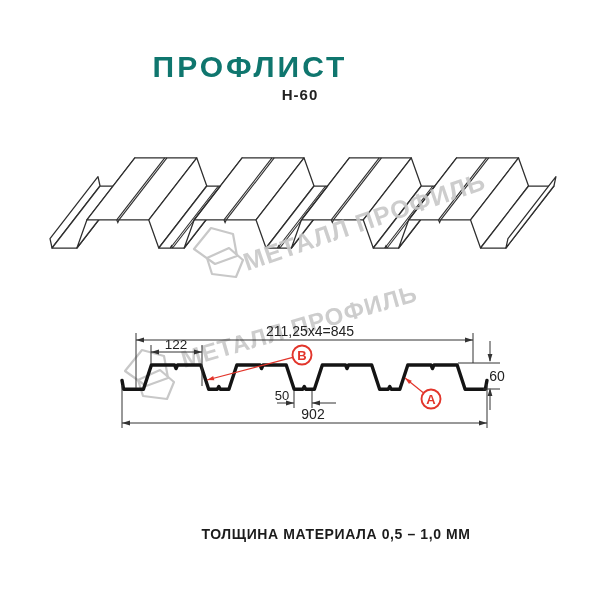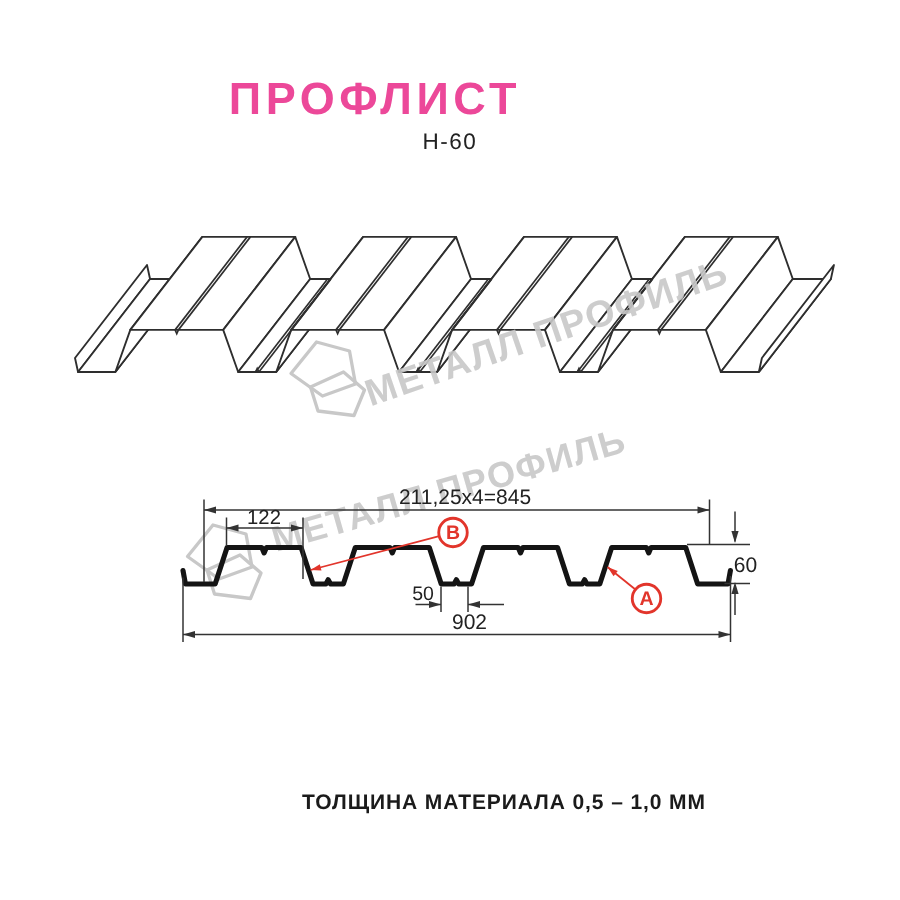--- a/index.html
+++ b/index.html
@@ -1,22 +1,22 @@
 <!DOCTYPE html>
 <html><head>
 <meta charset="utf-8">
 <style>
   html,body{margin:0;padding:0;}
   body{width:600px;height:600px;background:#ffffff;position:relative;overflow:hidden;
        font-family:"Liberation Sans",sans-serif;}
   .stage{position:absolute;left:0;top:0;width:600px;height:600px;}
   .title{position:absolute;left:0;top:50px;width:500px;text-align:center;
-         font-size:30px;font-weight:700;letter-spacing:3px;color:#ec4899;}
+         font-size:30px;font-weight:700;letter-spacing:3px;color:#0f766e;}
   .subtitle{position:absolute;left:0;top:86px;width:600px;text-align:center;
-         font-size:15px;font-weight:400;letter-spacing:1px;color:#222;}
+         font-size:15px;font-weight:700;letter-spacing:1px;color:#222;}
   .footer{position:absolute;left:0;top:526px;width:600px;text-align:center;
          font-size:14px;font-weight:700;letter-spacing:0.6px;color:#1b1b1b;padding-left:36px;}
   svg{position:absolute;left:0;top:0;}
   svg text{font-family:"Liberation Sans",sans-serif;}
 </style>
 </head>
 <body>
 
 <div class="stage">
   <div class="title">ПРОФЛИСТ</div>

